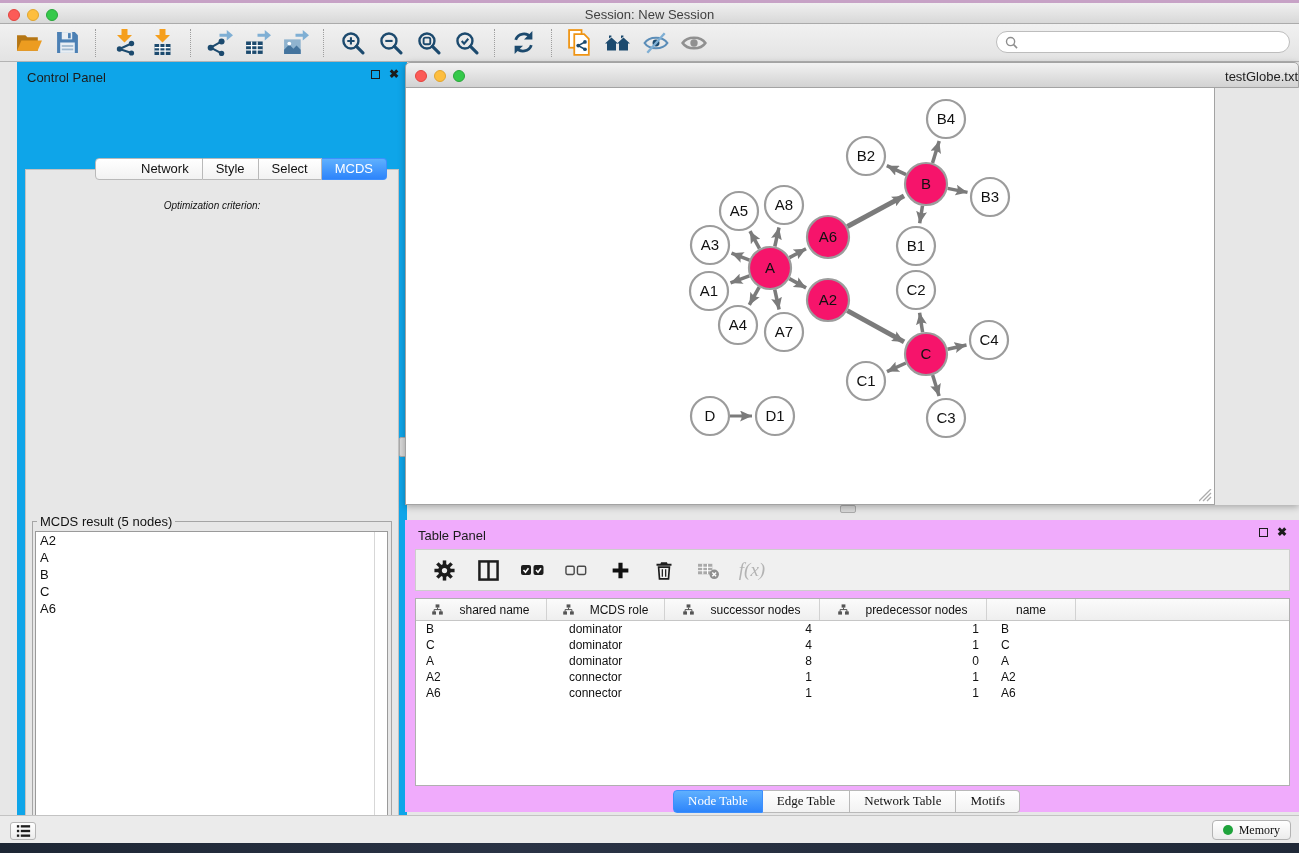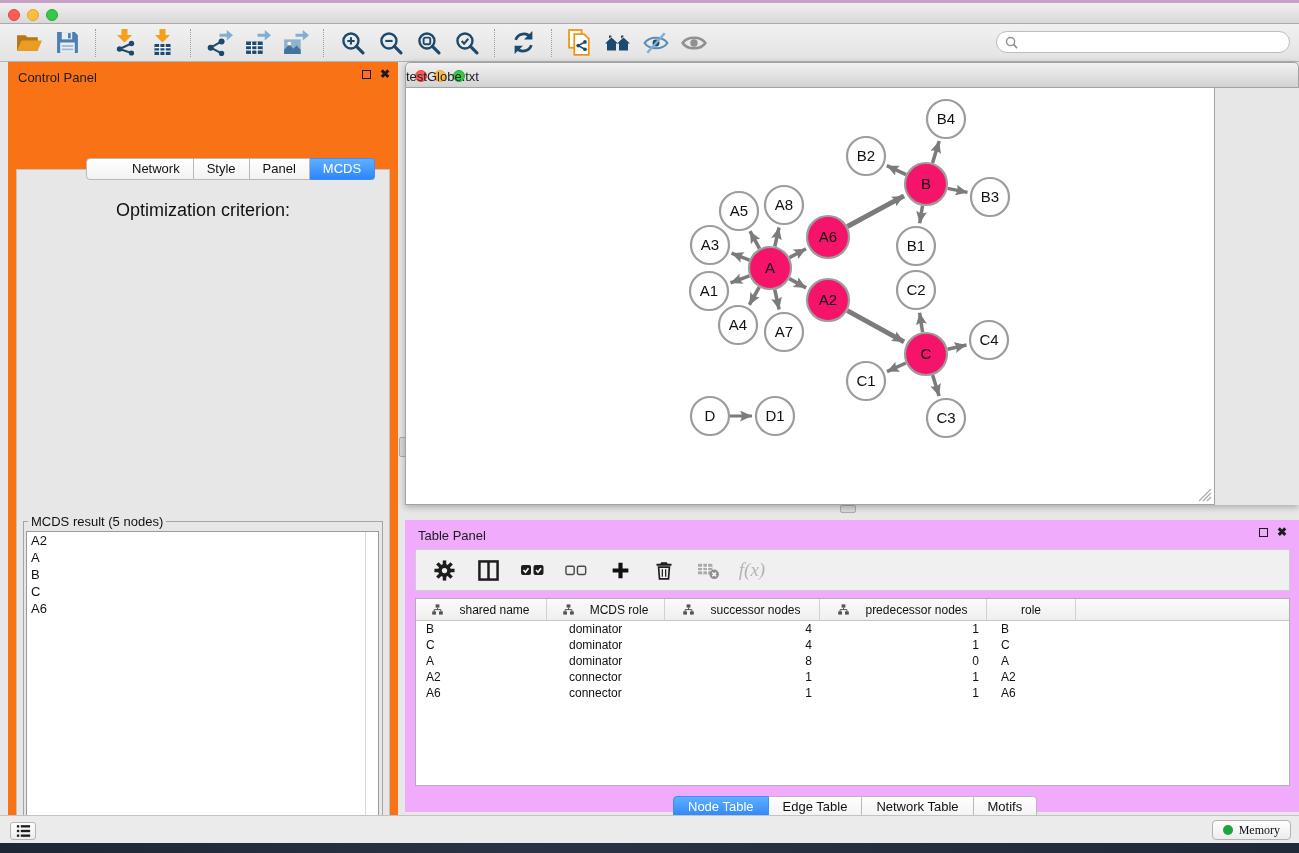--- a/index.html
+++ b/index.html
@@ -19,35 +19,35 @@
   .toolbar { position:absolute; left:0; top:24px; width:1299px; height:38px;
     background:linear-gradient(#f1f1f1,#e3e3e3); border-bottom:1px solid #b3b3b3;
     display:flex; align-items:center; padding-left:10px; }
   .tbtn { width:38px; height:32px; display:flex; align-items:center; justify-content:center; flex:0 0 auto; }
   .tsep { width:1px; height:28px; border-left:1px dotted #9e9e9e; margin:0 9px; flex:0 0 auto; }
   .searchbox { position:absolute; right:9px; top:7px; width:294px; height:22px; background:#fff;
     border:1px solid #bdbdbd; border-radius:11px; display:flex; align-items:center; padding:0 8px; }
   .searchbox input { border:none; outline:none; flex:1; font-size:13px; background:transparent; margin-left:5px; }
 
   
-  .control-panel { position:absolute; left:8px; top:62px; width:390px; height:753px; background:#f97316; }
+  .control-panel { position:absolute; left:17px; top:62px; width:390px; height:753px; background:#0ea5e9; }
   .cp-header { position:absolute; left:0; top:0; width:100%; height:28px; }
   .panel-title { position:absolute; left:10px; top:8px; font-size:13px; color:#1c1c1c; }
   .hdr-icons { position:absolute; right:8px; top:8px; display:flex; gap:9px; align-items:center; }
   .float-ico { width:9px; height:9px; border:1.5px solid #1c1c1c; display:inline-block; }
   .close-ico { font-size:12px; font-weight:bold; color:#1c1c1c; line-height:9px; }
   .cp-frame { position:absolute; left:8px; top:107px; width:374px; height:693px; border:1px solid #c2c2c2; background:#e7e7e7; }
   .seg-row { display:flex; }
   .seg { border:1px solid #b9b9b9; border-left:none; background:linear-gradient(#ffffff,#f2f2f2);
     font-size:13px; color:#111; padding:2px 13px 3px; white-space:nowrap; }
   .seg:first-child { border-left:1px solid #b9b9b9; border-radius:4px 0 0 4px;padding-left:45px; }
   .seg:last-child { border-radius:0 4px 4px 0; }
   .seg.active { background:linear-gradient(#5fb0fe,#2d84fb); color:#fff; border-color:#3d8ffd; }
   #cp-tabs { position:absolute; left:78px; top:96px; z-index:2; }
-  .opt-label { position:absolute; left:0; top:30px; width:100%; text-align:center; font-size:18px; color:#111; }
+  .opt-label { position:absolute; left:0; top:30px; width:100%; text-align:center; font-size:10px; color:#111;font-style:italic; }
   .dropdown { position:absolute; left:34px; top:50px; width:313px; height:23px; background:#fff;
     border:1px solid #b5b5b5; border-radius:4px; display:flex; align-items:center; }
   .dropdown .dd-text { flex:1; font-size:13px; padding-left:8px; color:#111; white-space:nowrap; overflow:hidden; }
   .dd-stepper { width:20px; height:21px; margin-right:0px; border-radius:3px;
     background:linear-gradient(#55aafe,#1f7bfa); display:flex; align-items:center; justify-content:center; }
   .btn-row { position:absolute; left:0; top:82px; width:100%; display:flex; justify-content:center; gap:14px; }
   .pushbtn { font-size:13px; color:#111; background:linear-gradient(#ffffff,#eeeeee);
     border:1px solid #b0b0b0; border-radius:4px; padding:3px 14px 4px; font-family:"Liberation Sans",sans-serif; }
   .result-fs { position:absolute; left:6px; top:344px; width:360px; height:341px;
     border:1px solid #a5a5a5; padding:2px 3px 3px 2px; }
@@ -61,38 +61,38 @@
   .grip { position:absolute; background:#d8d8d8; border:1px solid #ababab; border-radius:2px; }
   .grip-v { left:399px; top:437px; width:8px; height:20px; }
   .grip-h { left:840px; top:505px; width:16px; height:8px; }
 
   
   .net-window { position:absolute; left:405px; top:62px; width:894px; height:443px;
     border-radius:5px 5px 0 0; box-shadow:0 2px 7px rgba(0,0,0,.28); }
   .nw-titlebar { position:absolute; left:0; top:0; width:100%; height:26px;
     background:linear-gradient(#f2f2f2,#d2d2d2); border:1px solid #a3a3a3; border-radius:5px 5px 0 0; }
   .nw-titlebar .lights { top:7px; left:9px; }
-  .nw-title { position:absolute; left:0; right:0; top:6px; text-align:left; font-size:13px; color:#222; }
+  .nw-title { position:absolute; left:0; right:0; top:6px; text-align:right; font-size:13px; color:#222; }
   .nw-canvas { position:absolute; left:0; top:26px; width:810px; height:417px; background:#fff;
     border:1px solid #a3a3a3; border-top:none; }
   .rgrip { position:absolute; right:2px; bottom:2px; }
 
   
   .table-panel { position:absolute; left:405px; top:520px; width:894px; height:292px; background:#f0abfc; }
   .tp-toolbar { position:absolute; left:10px; top:29px; width:875px; height:42px; background:#f0f0f0;
     border:1px solid #cdcdcd; display:flex; align-items:center; padding-left:14px; gap:16px; }
   .tp-btn { width:28px; height:30px; display:flex; align-items:center; justify-content:center; }
   .fx { font-family:"Liberation Serif",serif; font-style:italic; font-size:19px; color:#b3b3b3; }
   .dtable { position:absolute; left:10px; top:78px; width:875px; height:188px; background:#fff; border:1px solid #b0b0b0; overflow:hidden; }
   .thead { display:flex; height:22px; background:linear-gradient(#fbfbfb,#efefef); border-bottom:1px solid #c6c6c6; }
   .th { display:flex; align-items:center; justify-content:center; gap:16px; font-size:12px; color:#111;
     border-right:1px solid #d2d2d2; height:100%; }
   .tr { display:flex; height:16px; }
   .td { font-size:12px; color:#111; line-height:16px; white-space:nowrap; overflow:hidden; }
-  #nt-tabs { position:absolute; left:268px; top:276px; }
+  #nt-tabs { position:absolute; left:268px; top:270px;font-family:Liberation Serif, serif; }
   #nt-tabs .seg { padding:2px 14px 3px; }
 
   
   .statusbar { position:absolute; left:0; top:815px; width:1299px; height:28px;
     background:#ebebeb; border-top:1px solid #c3c3c3; }
   .listbtn { position:absolute; left:10px; top:6px; width:26px; height:18px; background:linear-gradient(#fff,#ececec);
     border:1px solid #b5b5b5; border-radius:3px; display:flex; align-items:center; justify-content:center; }
   .membtn { position:absolute; right:8px; top:4px; height:20px; background:linear-gradient(#fff,#ececec);
     border:1px solid #b3b3b3; border-radius:4px; display:flex; align-items:center; gap:6px; padding:0 10px; }
   .memdot { width:10px; height:10px; border-radius:50%; background:#1fa33c; }
@@ -105,20 +105,21 @@
 <div id="root">
 
   <div class="desk-top"></div>
 
   <div class="titlebar">
     <div class="lights">
       <span class="light l-red"></span>
       <span class="light l-yel"></span>
       <span class="light l-grn"></span>
     </div>
+    <div class="win-title">Session: New Session</div>
   </div>
 
   <div class="toolbar">
     <div class="tbtn">
       <svg width="27" height="24" viewBox="0 0 26 23">
           <path fill="#b57614" d="M1 4h8l2 2h10v13H1z"></path>
           <path fill="#ec9c20" d="M5.2 9H25l-4.2 10H1z"></path>
         </svg>
     </div>
     <div class="tbtn">
@@ -260,21 +261,21 @@
     <div class="cp-header">
       <span class="panel-title">Control Panel</span>
       <span class="hdr-icons">
         <span class="float-ico"></span>
         <span class="close-ico">✖</span>
       </span>
     </div>
     <div class="seg-row" id="cp-tabs">
         <span class="seg">Network</span>
         <span class="seg">Style</span>
-        <span class="seg">Panel</span>
+        <span class="seg">Select</span>
         <span class="seg active">MCDS</span>
       </div>
     <div class="cp-frame">
       <div class="opt-label">Optimization criterion:</div>
       <fieldset class="result-fs">
         <legend>MCDS result (5 nodes)</legend>
         <div class="result-wrap">
           <div class="result-list" id="result-list">
               <div class="result-item">A2</div>
               <div class="result-item">A</div>
@@ -516,21 +517,21 @@
           <div class="th" style="width:167px">
             <svg width="11" height="11" viewBox="0 0 11 11">
               <rect x="3.6" y="0.4" width="3.8" height="3.2" fill="#555"></rect>
               <path d="M5.5 3.6v2M2.1 8.4V5.6h6.8v2.8" stroke="#555" fill="none"></path>
               <rect x="0.2" y="7.4" width="3.8" height="3.2" fill="#555"></rect>
               <rect x="7" y="7.4" width="3.8" height="3.2" fill="#555"></rect>
             </svg>
             <span>predecessor nodes</span>
           </div>
           <div class="th" style="width:89px">
-            <span>role</span>
+            <span>name</span>
           </div>
           <div class="th" style="flex:1;border-right:none"></div>
         </div>
       <div id="tbody">
           <div class="tr">
             <div class="td" style="width:131px;padding-left:10px;text-align:left">B</div>
             <div class="td" style="width:118px;padding-left:22px;text-align:left">dominator</div>
             <div class="td" style="width:155px;padding-right:8px;text-align:right">4</div>
             <div class="td" style="width:167px;padding-right:8px;text-align:right">1</div>
             <div class="td" style="width:89px;padding-left:14px;text-align:left">B</div>

